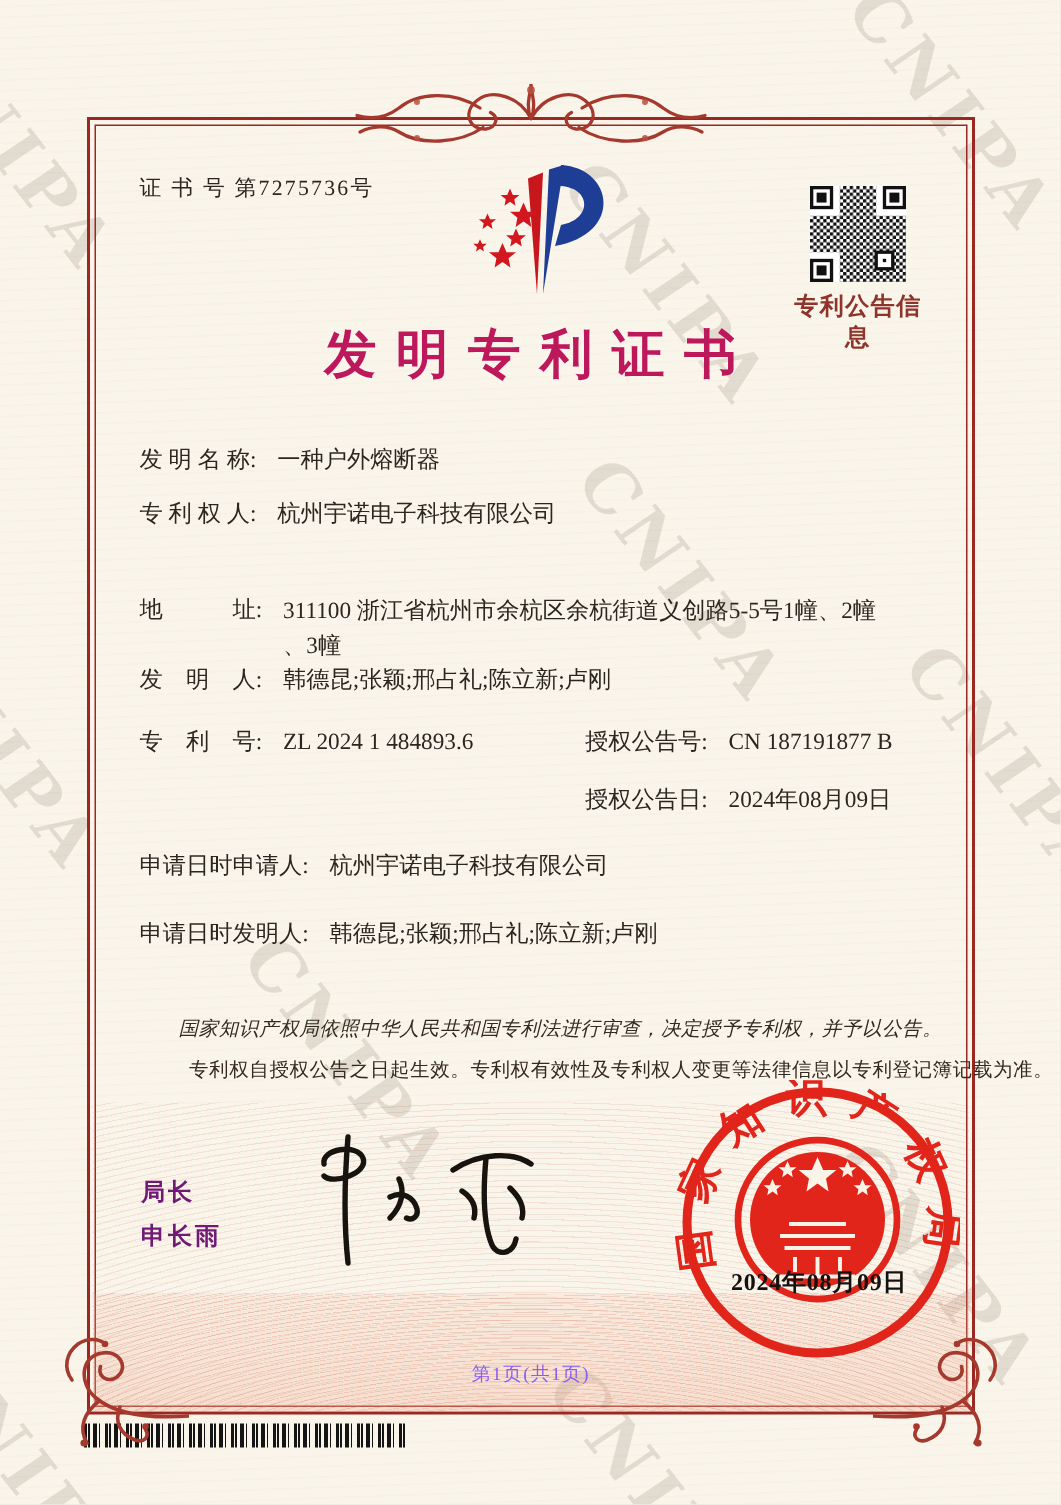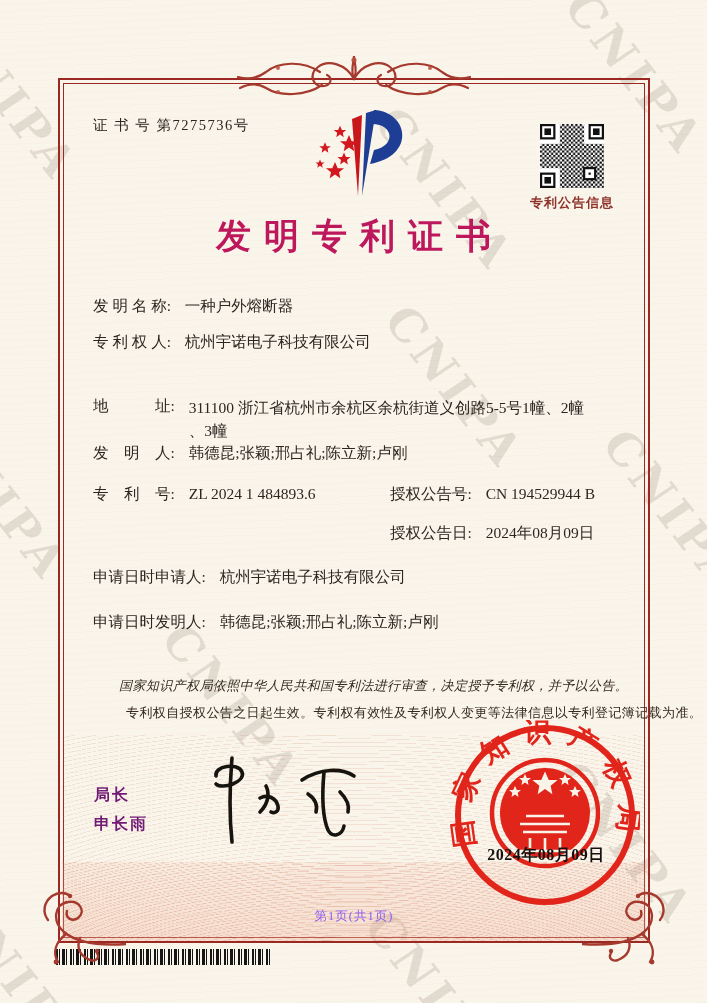--- a/index.html
+++ b/index.html
@@ -30,21 +30,21 @@
   .guilloche2{
     position:absolute;left:62px;top:862px;width:584px;height:79px;
     background:linear-gradient(rgba(238,178,152,.14), rgba(238,178,152,.34)),
       repeating-radial-gradient(ellipse 150% 300px at 50% 190%, rgba(198,95,70,.22) 0 1.5px, transparent 1.5px 7px);
   }
   .certno{position:absolute;left:93px;top:116px;font-size:14.5px;letter-spacing:1.5px;color:#2b2620;}
   .logo{position:absolute;left:292px;top:104px;}
   .qr{position:absolute;left:540px;top:124px;}
   .qr-caption{
     position:absolute;left:524px;top:194px;width:96px;text-align:center;
-    font-size:13px;font-weight:bold;color:#8e342a;letter-spacing:1px;font-family:Liberation Serif, serif;
+    font-size:16px;font-weight:bold;color:#8e342a;letter-spacing:1px;font-family:Liberation Serif, serif;
   }
   .doc-title{
     position:absolute;left:0;top:213px;width:707px;text-align:center;
     font-size:35px;font-weight:bold;letter-spacing:13px;text-indent:13px;color:#be185d;
   }
   .row{position:absolute;left:93px;font-size:15.5px;white-space:nowrap;color:#2b2620;}
   .row .lab{display:inline-block;}
   .row .val{margin-left:10px;}
   .row .val-stack{display:inline-block;vertical-align:top;margin-left:10px;}
   .row .val-stack span{display:block;line-height:23px;}
@@ -176,21 +176,21 @@
     <span class="lab">发　明　人:</span>
     <span class="val">韩德昆;张颖;邢占礼;陈立新;卢刚</span>
   </div>
 
   <div class="row" style="top:484px">
     <span class="lab">专　利　号:</span>
     <span class="val">ZL 2024 1 484893.6</span>
   </div>
   <div class="row colR" style="top:484px">
     <span class="lab">授权公告号:</span>
-    <span class="val">CN 194529944 B</span>
+    <span class="val">CN 187191877 B</span>
   </div>
 
   <div class="row colR" style="top:523px">
     <span class="lab">授权公告日:</span>
     <span class="val">2024年08月09日</span>
   </div>
 
   <div class="row" style="top:567px">
     <span class="lab">申请日时申请人:</span>
     <span class="val">杭州宇诺电子科技有限公司</span>

